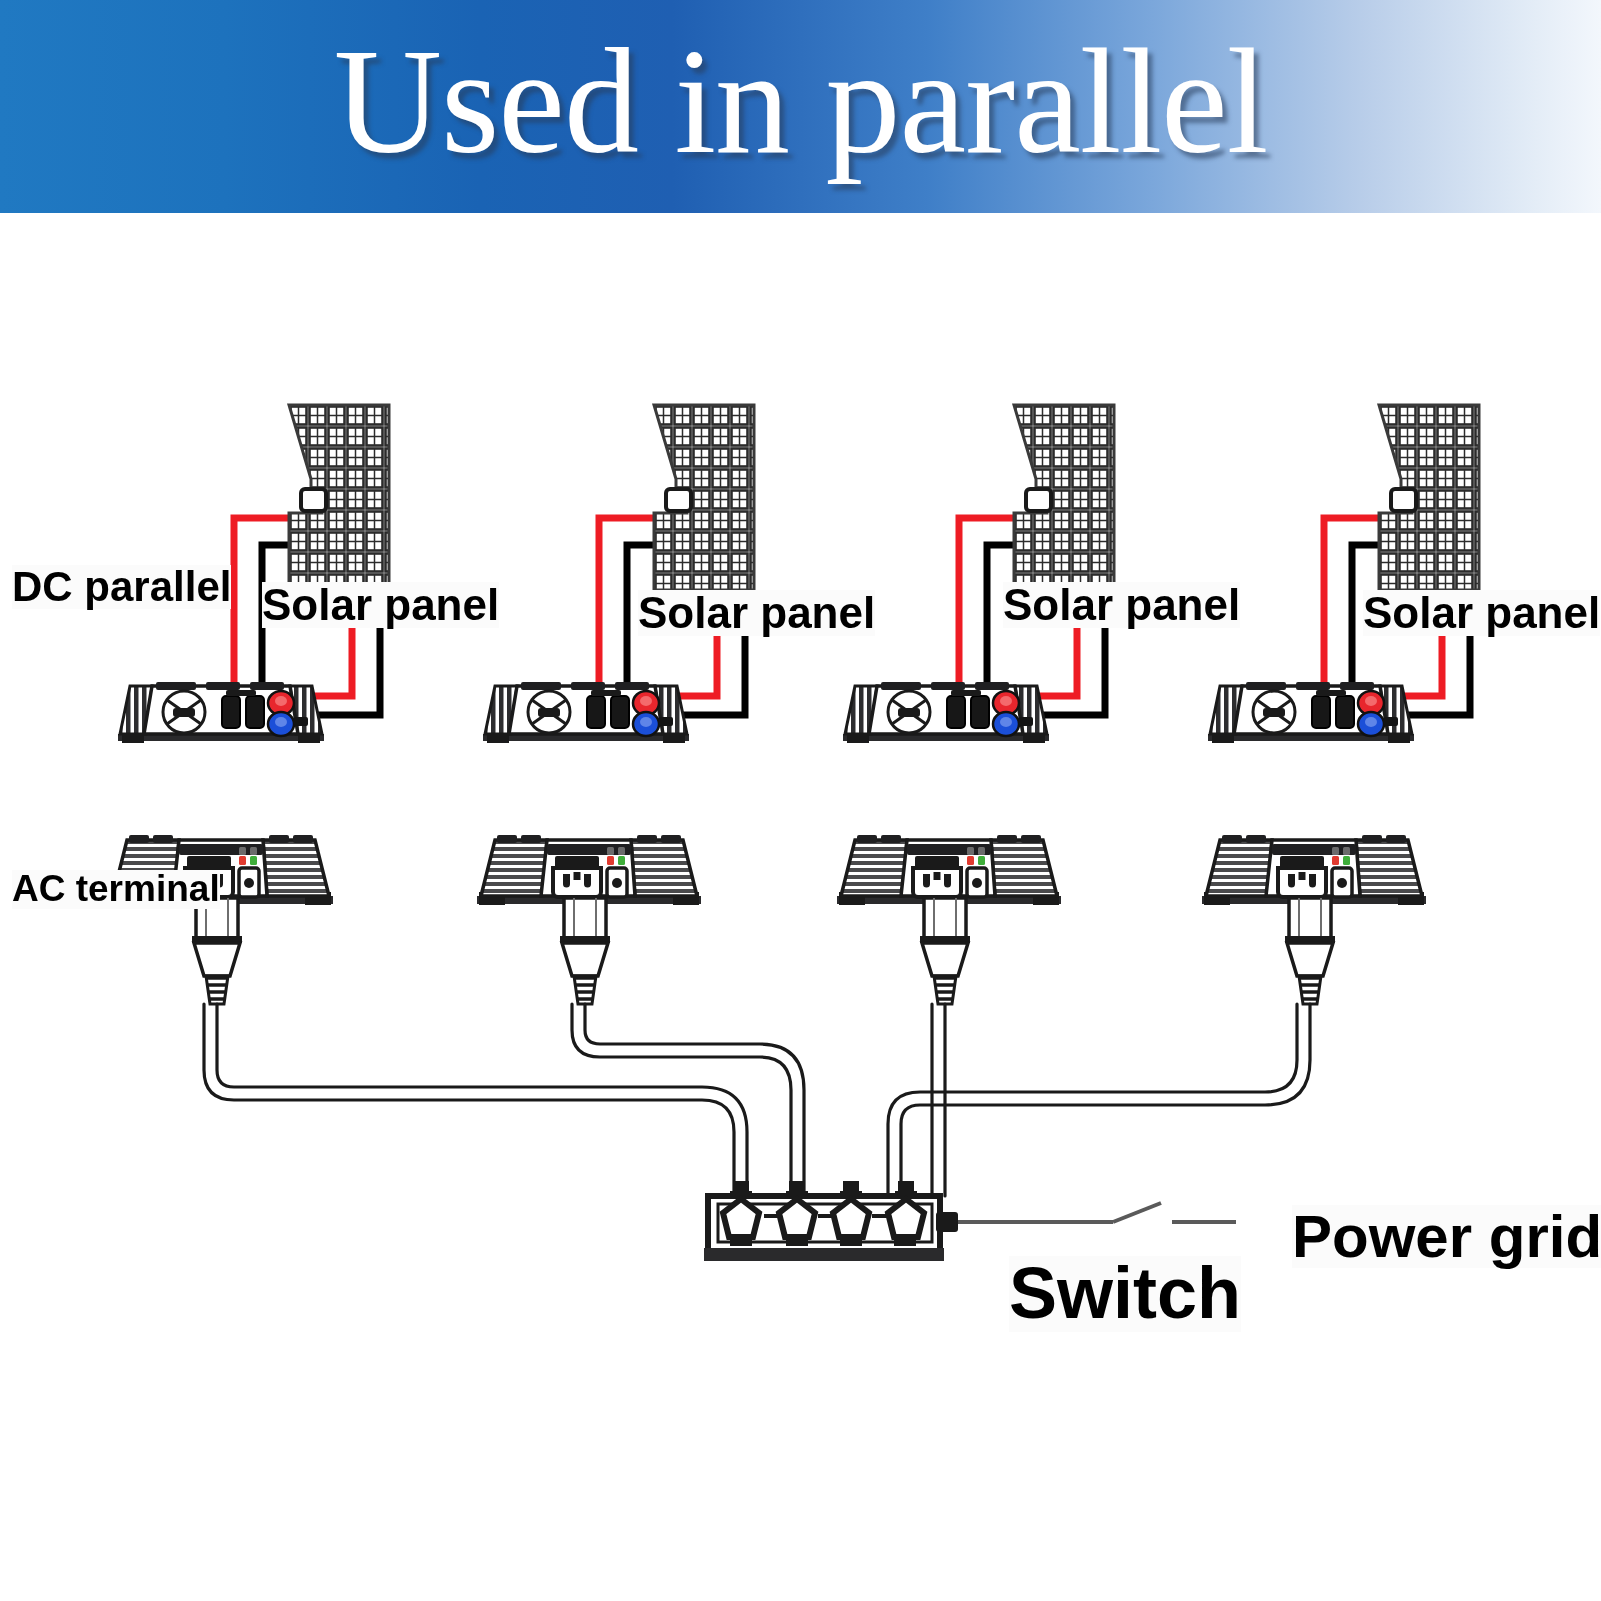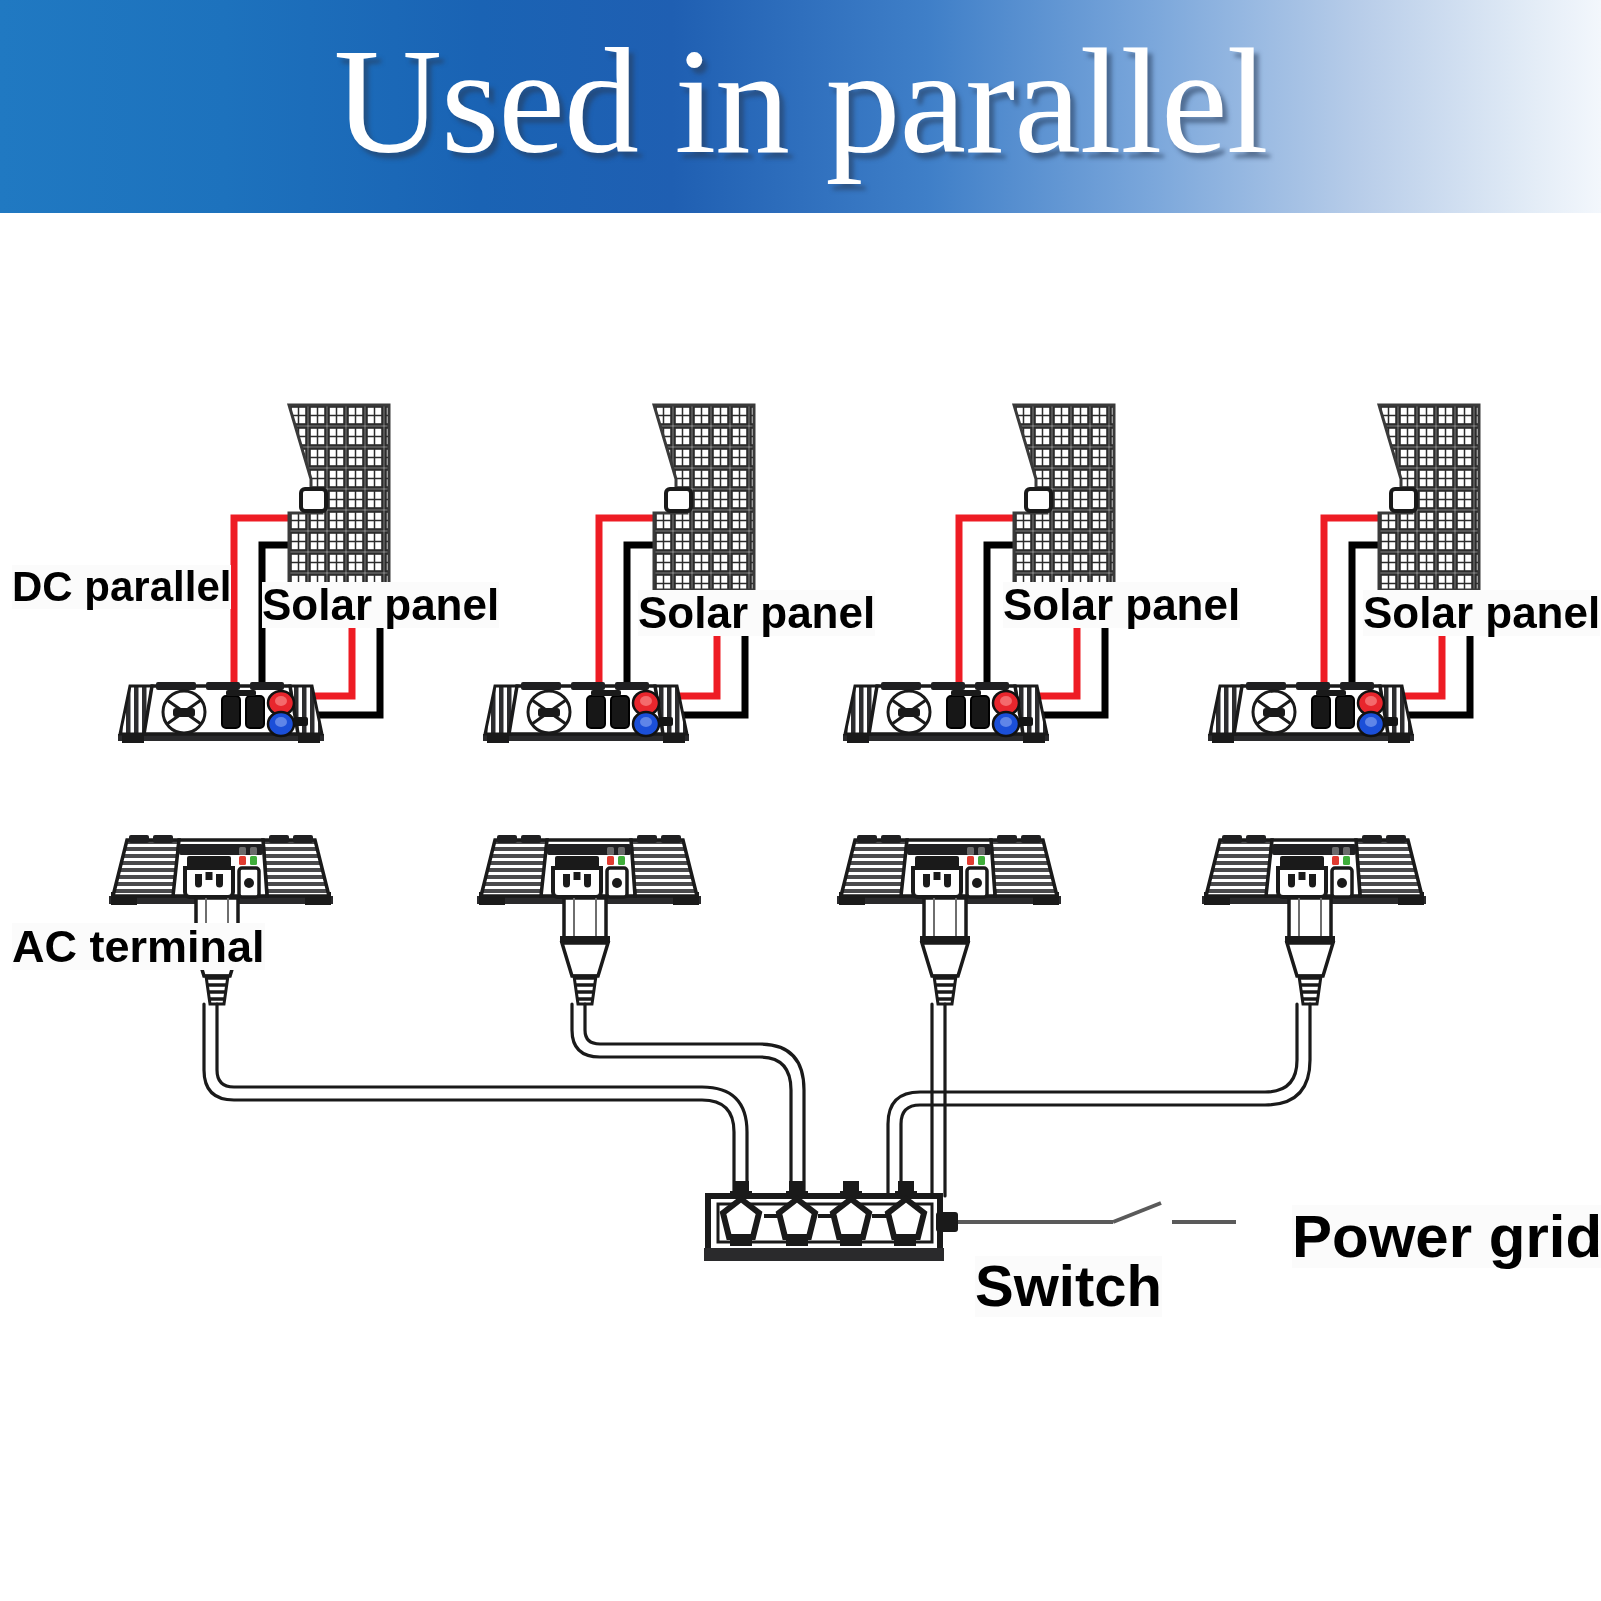--- a/index.html
+++ b/index.html
@@ -344,27 +344,27 @@
     <g fill="none" stroke="#5a5a5a" stroke-width="4">
       <path d="M958,1222 L1113,1222"></path>
       <path d="M1113,1222 L1161,1203"></path>
       <path d="M1172,1222 L1236,1222"></path>
     </g>
 
   </svg>
 
   <div class="lbl" style="left:12px; top:565px; font-size:42px;">DC parallel</div>
 
-  <div class="lbl" style="left:12px; top:923px; font-size:45px;">AC terminal</div>
+  <div class="lbl" style="left:12px; top:870px; font-size:37px;">AC terminal</div>
 
   <div class="lbl" style="left:262px; top:582px; font-size:44px;">Solar panel</div>
 
   <div class="lbl" style="left:638px; top:590px; font-size:44px;">Solar panel</div>
 
   <div class="lbl" style="left:1003px; top:582px; font-size:44px;">Solar panel</div>
 
   <div class="lbl" style="left:1363px; top:590px; font-size:44px;">Solar panel</div>
 
-  <div class="lbl" style="left:975px; top:1256px; font-size:58px;">Switch</div>
+  <div class="lbl" style="left:1009px; top:1256px; font-size:72px;">Switch</div>
 
   <div class="lbl" style="left:1292px; top:1205px; font-size:60px;">Power grid</div>
 
 </div>
 
 </body></html>

